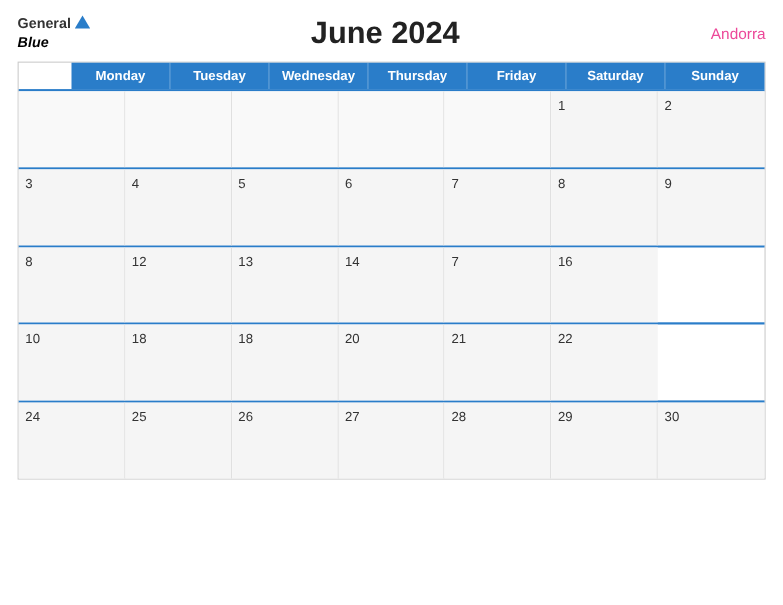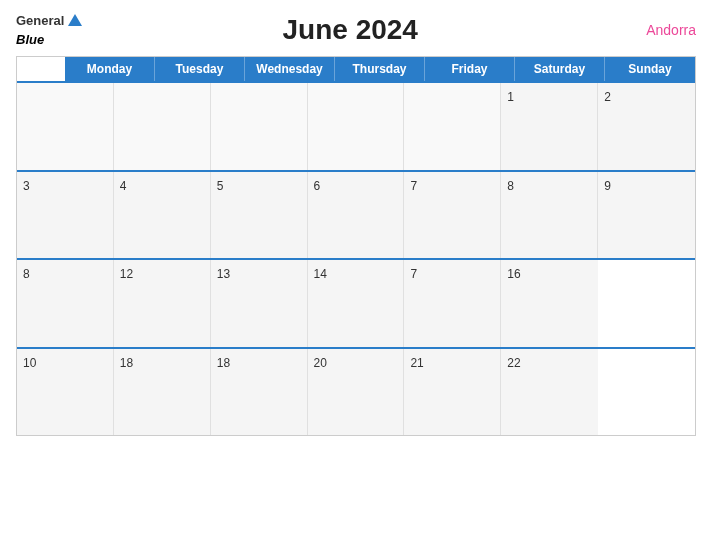--- a/index.html
+++ b/index.html
@@ -168,15 +168,24 @@
           <div class="cal-cell"><span class="day-num">16</span></div>
         </div>
         <div class="cal-week">
           <div class="cal-cell"><span class="day-num">10</span></div>
           <div class="cal-cell"><span class="day-num">18</span></div>
           <div class="cal-cell"><span class="day-num">18</span></div>
           <div class="cal-cell"><span class="day-num">20</span></div>
           <div class="cal-cell"><span class="day-num">21</span></div>
           <div class="cal-cell"><span class="day-num">22</span></div>
         </div>
+        <div class="cal-week">
+          <div class="cal-cell"><span class="day-num">24</span></div>
+          <div class="cal-cell"><span class="day-num">25</span></div>
+          <div class="cal-cell"><span class="day-num">26</span></div>
+          <div class="cal-cell"><span class="day-num">27</span></div>
+          <div class="cal-cell"><span class="day-num">28</span></div>
+          <div class="cal-cell"><span class="day-num">29</span></div>
+          <div class="cal-cell"><span class="day-num">30</span></div>
+        </div>
       </div>
   </div>
 </div>
 
 </body></html>

